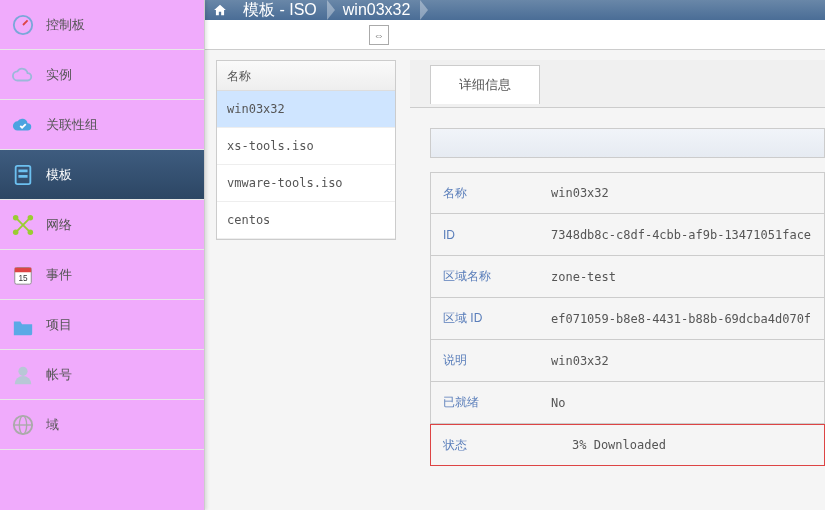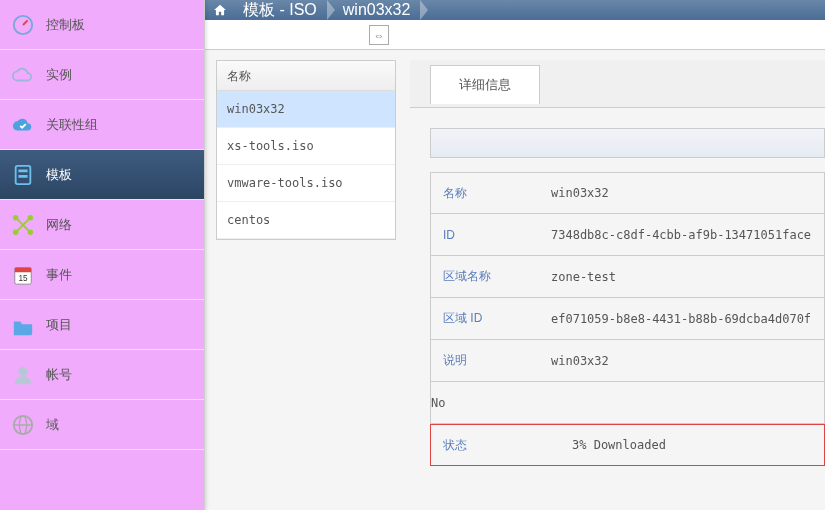--- a/index.html
+++ b/index.html
@@ -169,20 +169,21 @@
     </div>
     <div class="detail-row">
       <div class="dl-label">区域 ID</div>
       <div class="dl-value">ef071059-b8e8-4431-b88b-69dcba4d070f</div>
     </div>
     <div class="detail-row">
       <div class="dl-label">说明</div>
       <div class="dl-value">win03x32</div>
     </div>
     <div class="detail-row">
+      <div class="dl-label">已就绪</div>
       <div class="dl-value">No</div>
     </div>
     <div class="detail-row highlight">
       <div class="dl-label">状态</div>
       <div class="dl-value">3% Downloaded</div>
     </div>
   </div>
 </div>
 
 </body></html>

